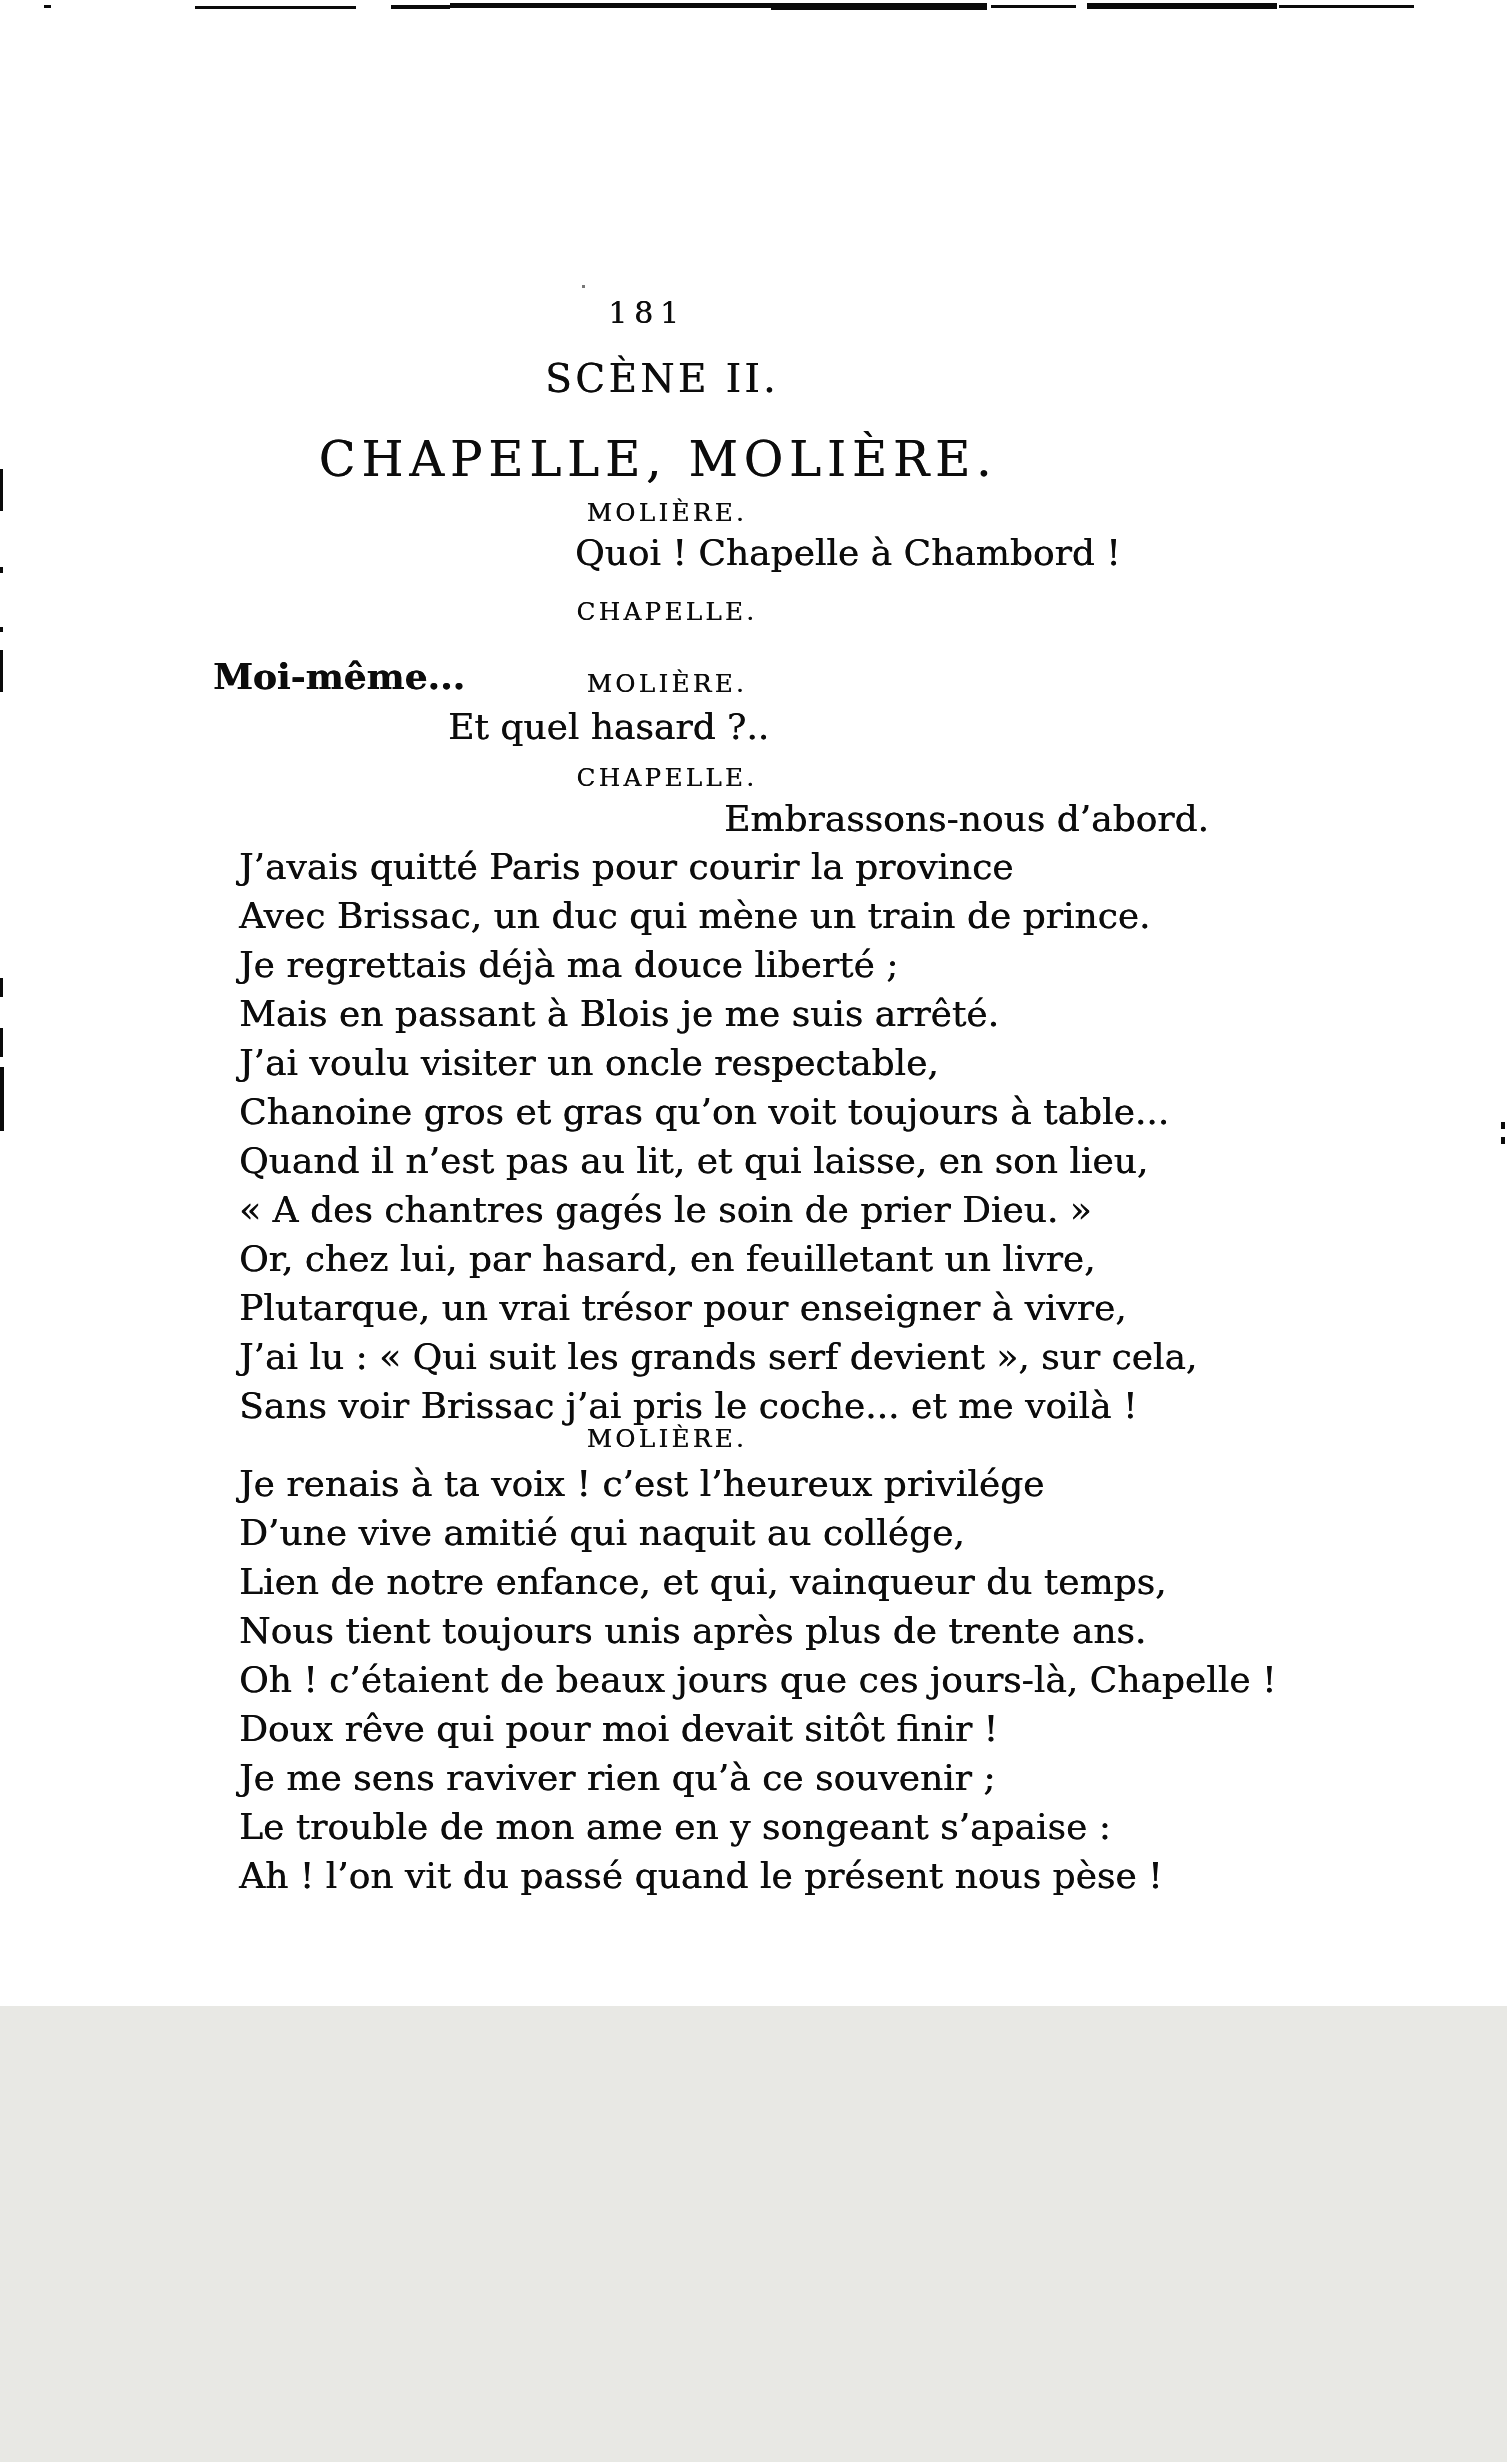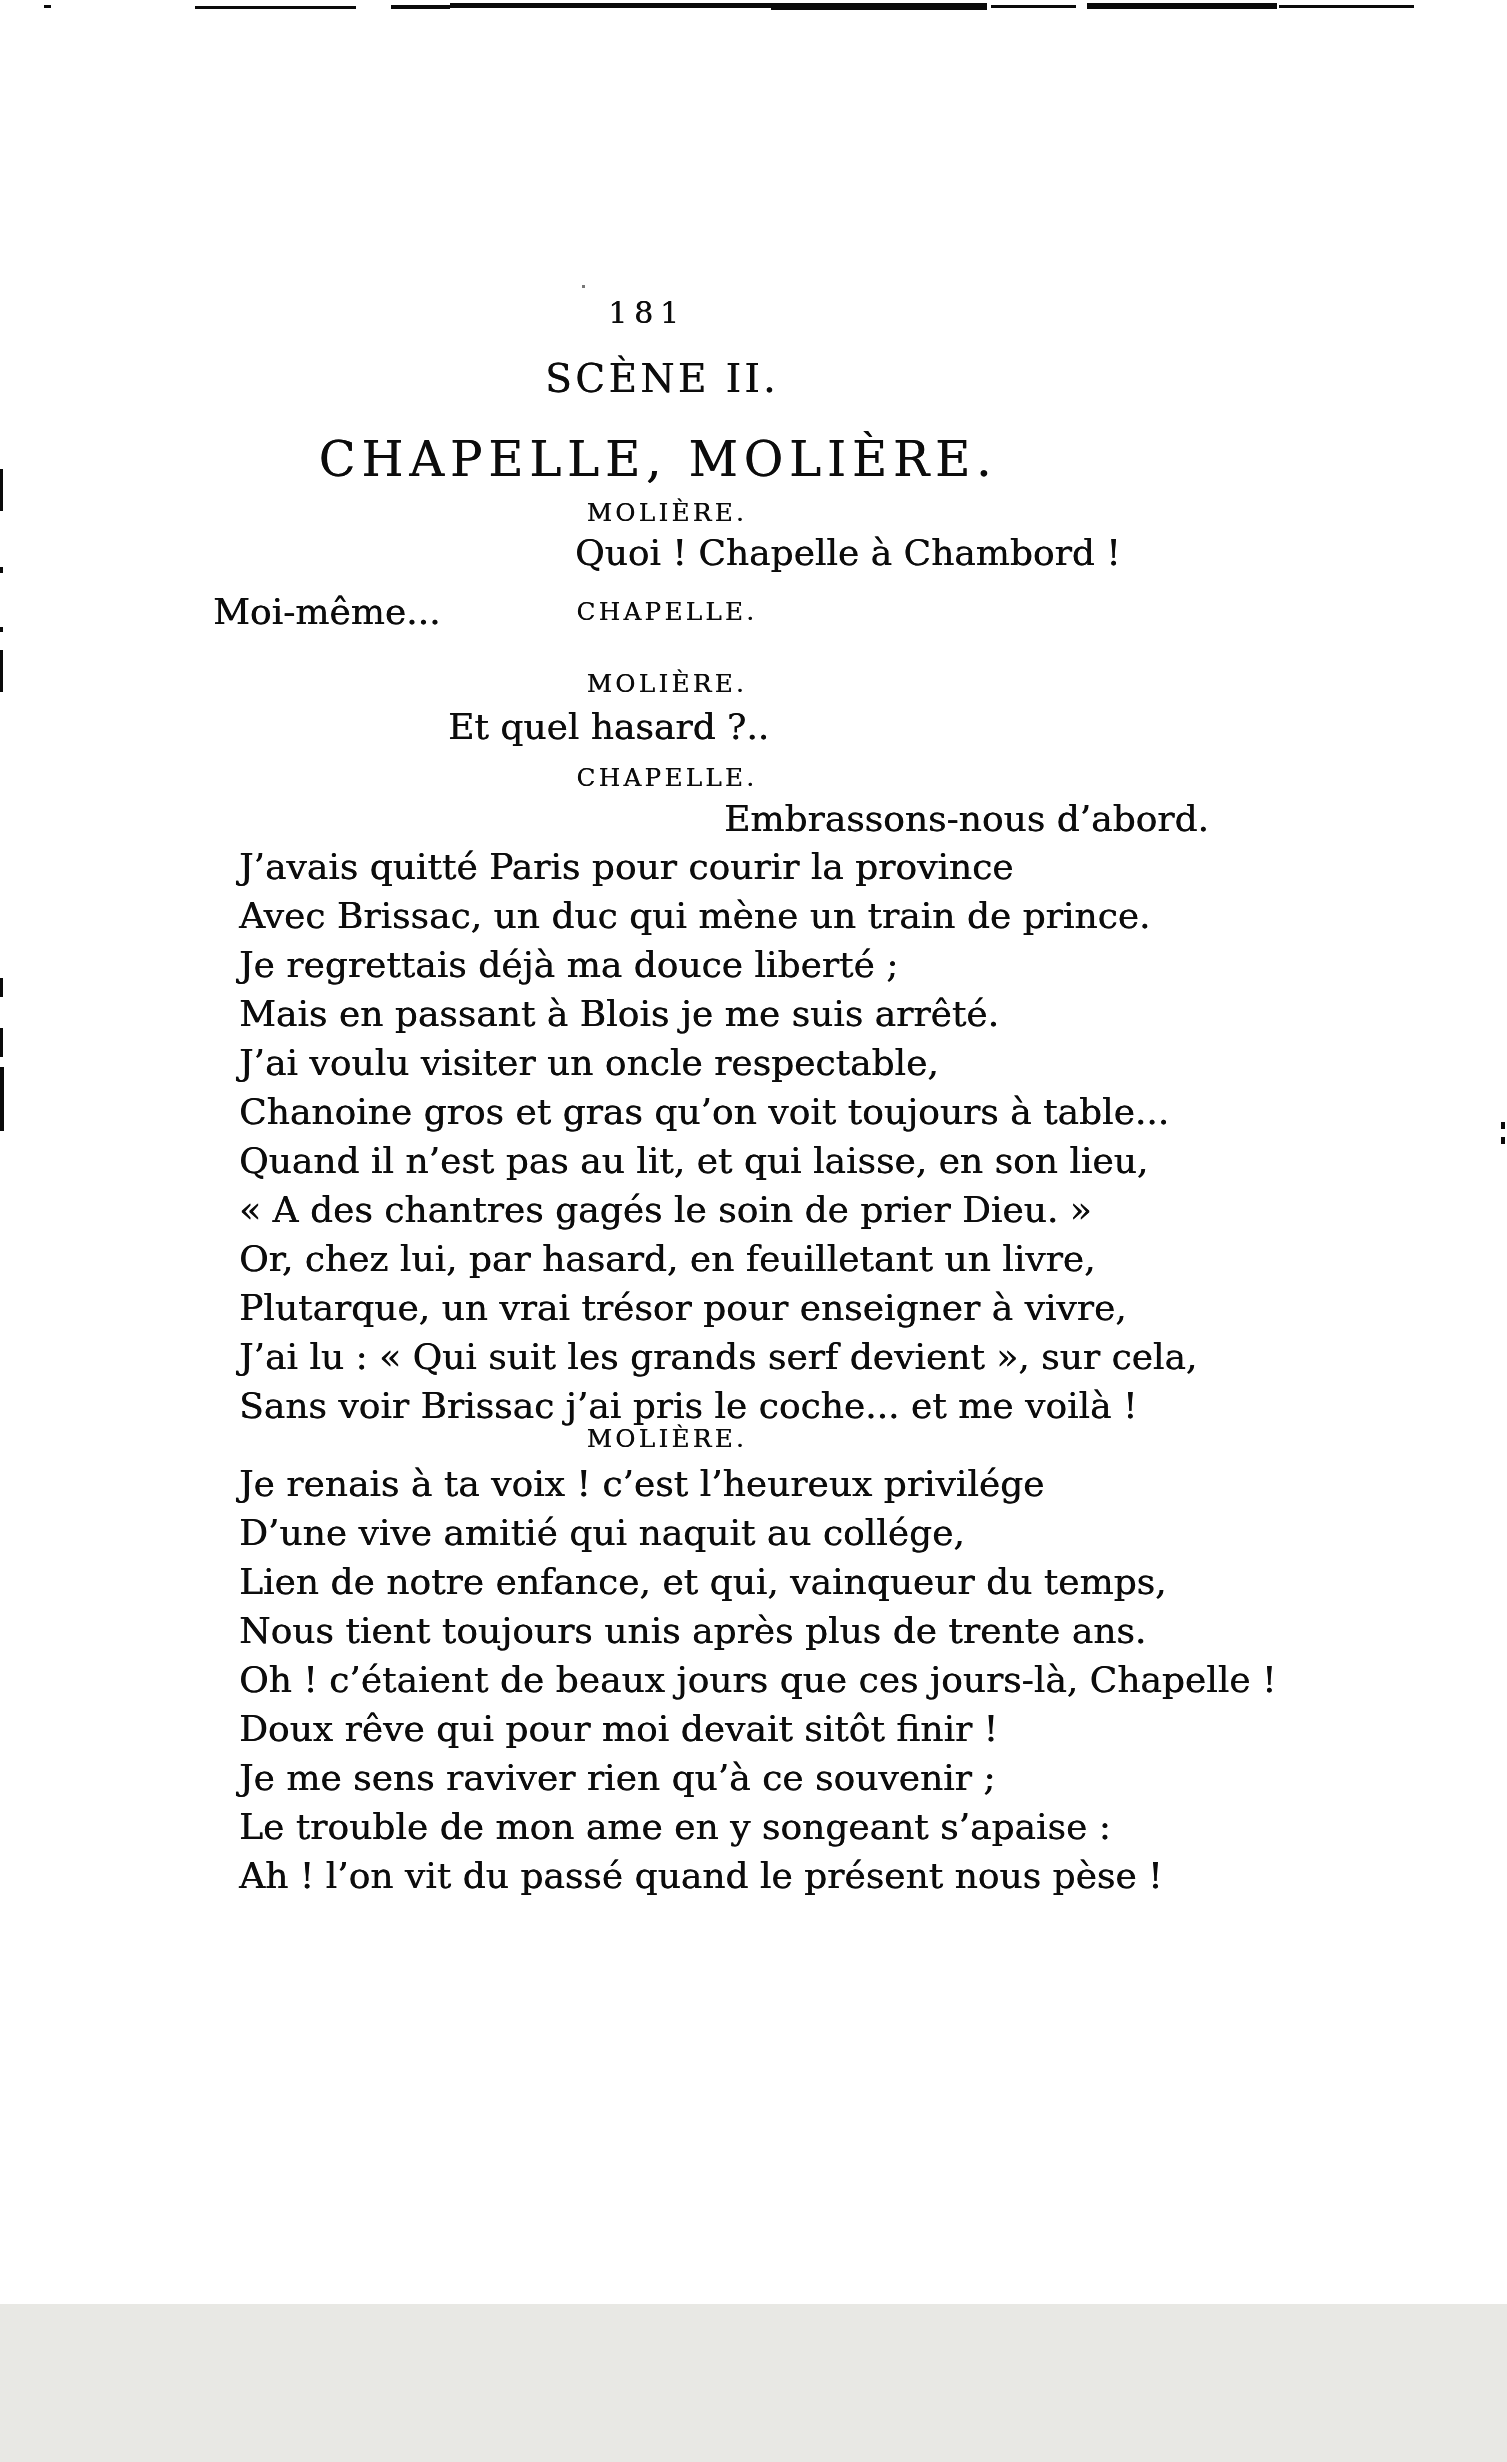--- a/index.html
+++ b/index.html
@@ -1,18 +1,18 @@
 <!DOCTYPE html>
 <html style="font-size:13.5px"><head>
 <meta charset="utf-8">
 <style>
   html,body { margin:0; padding:0; background:#e8e8e4; }
   .page {
     position:relative;
-    width:1507px; height:2304px;
+    width:1507px; height:2006px;
     margin:0 auto;
     background:#ffffff;
     overflow:hidden;
     font-family:"DejaVu Serif","Liberation Serif",serif;
     color:#0c0c0c;
   }
   .page * { box-sizing:border-box; }
 
   .txt { position:absolute; white-space:nowrap; text-shadow:0.4px 0 0 currentColor; }
 
@@ -24,21 +24,21 @@
              font-size:24.5px; letter-spacing:3.4px; line-height:1;
              white-space:nowrap; text-shadow:0.3px 0 0 currentColor; }
   .sp1 { top:501px; }
   .sp2 { top:600px; }
   .sp3 { top:672px; }
   .sp4 { top:766px; }
   .sp5 { top:1427px; }
 
   .frag { font-size:36px; line-height:1; }
   .fr1 { top:535px; left:575px; }
-  .fr2 { top:594px; left:213px; }
+  .fr2 { top:658px; left:213px;font-weight:bold; }
   .fr3 { top:709px; left:448px; }
   .fr4 { top:801px; left:724px; }
 
   .verse { position:absolute; left:239px; font-size:36px; line-height:49px; }
   .verse .vline { white-space:nowrap; text-shadow:0.4px 0 0 currentColor; }
   .tirade1 { top:842px; }
   .tirade2 { top:1459px; }
 
   .art { position:absolute; background:#0a0a0a; }
   .art.soft { background:#777; }

